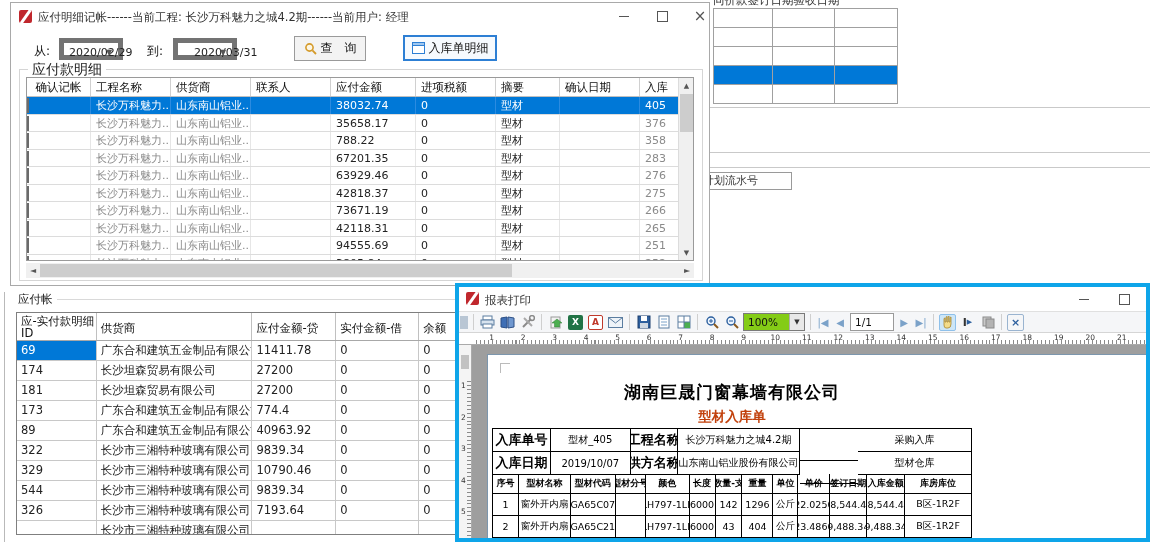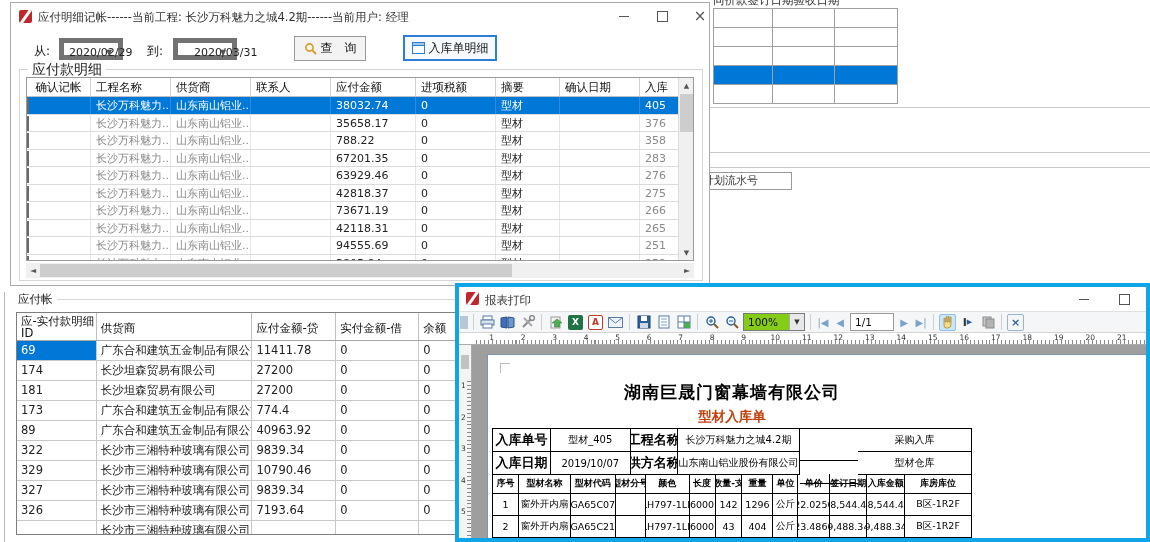--- a/index.html
+++ b/index.html
@@ -416,21 +416,21 @@
 
           <div class="t2-row">
             <span class="td c-t2-0">329</span>
             <span class="td c-t2-1">长沙市三湘特种玻璃有限公司</span>
             <span class="td c-t2-2">10790.46</span>
             <span class="td c-t2-3">0</span>
             <span class="td c-t2-4">0</span>
           </div>
 
           <div class="t2-row">
-            <span class="td c-t2-0">327</span>
+            <span class="td c-t2-0">544</span>
             <span class="td c-t2-1">长沙市三湘特种玻璃有限公司</span>
             <span class="td c-t2-2">9839.34</span>
             <span class="td c-t2-3">0</span>
             <span class="td c-t2-4">0</span>
           </div>
 
           <div class="t2-row">
             <span class="td c-t2-0">326</span>
             <span class="td c-t2-1">长沙市三湘特种玻璃有限公司</span>
             <span class="td c-t2-2">7193.64</span>

